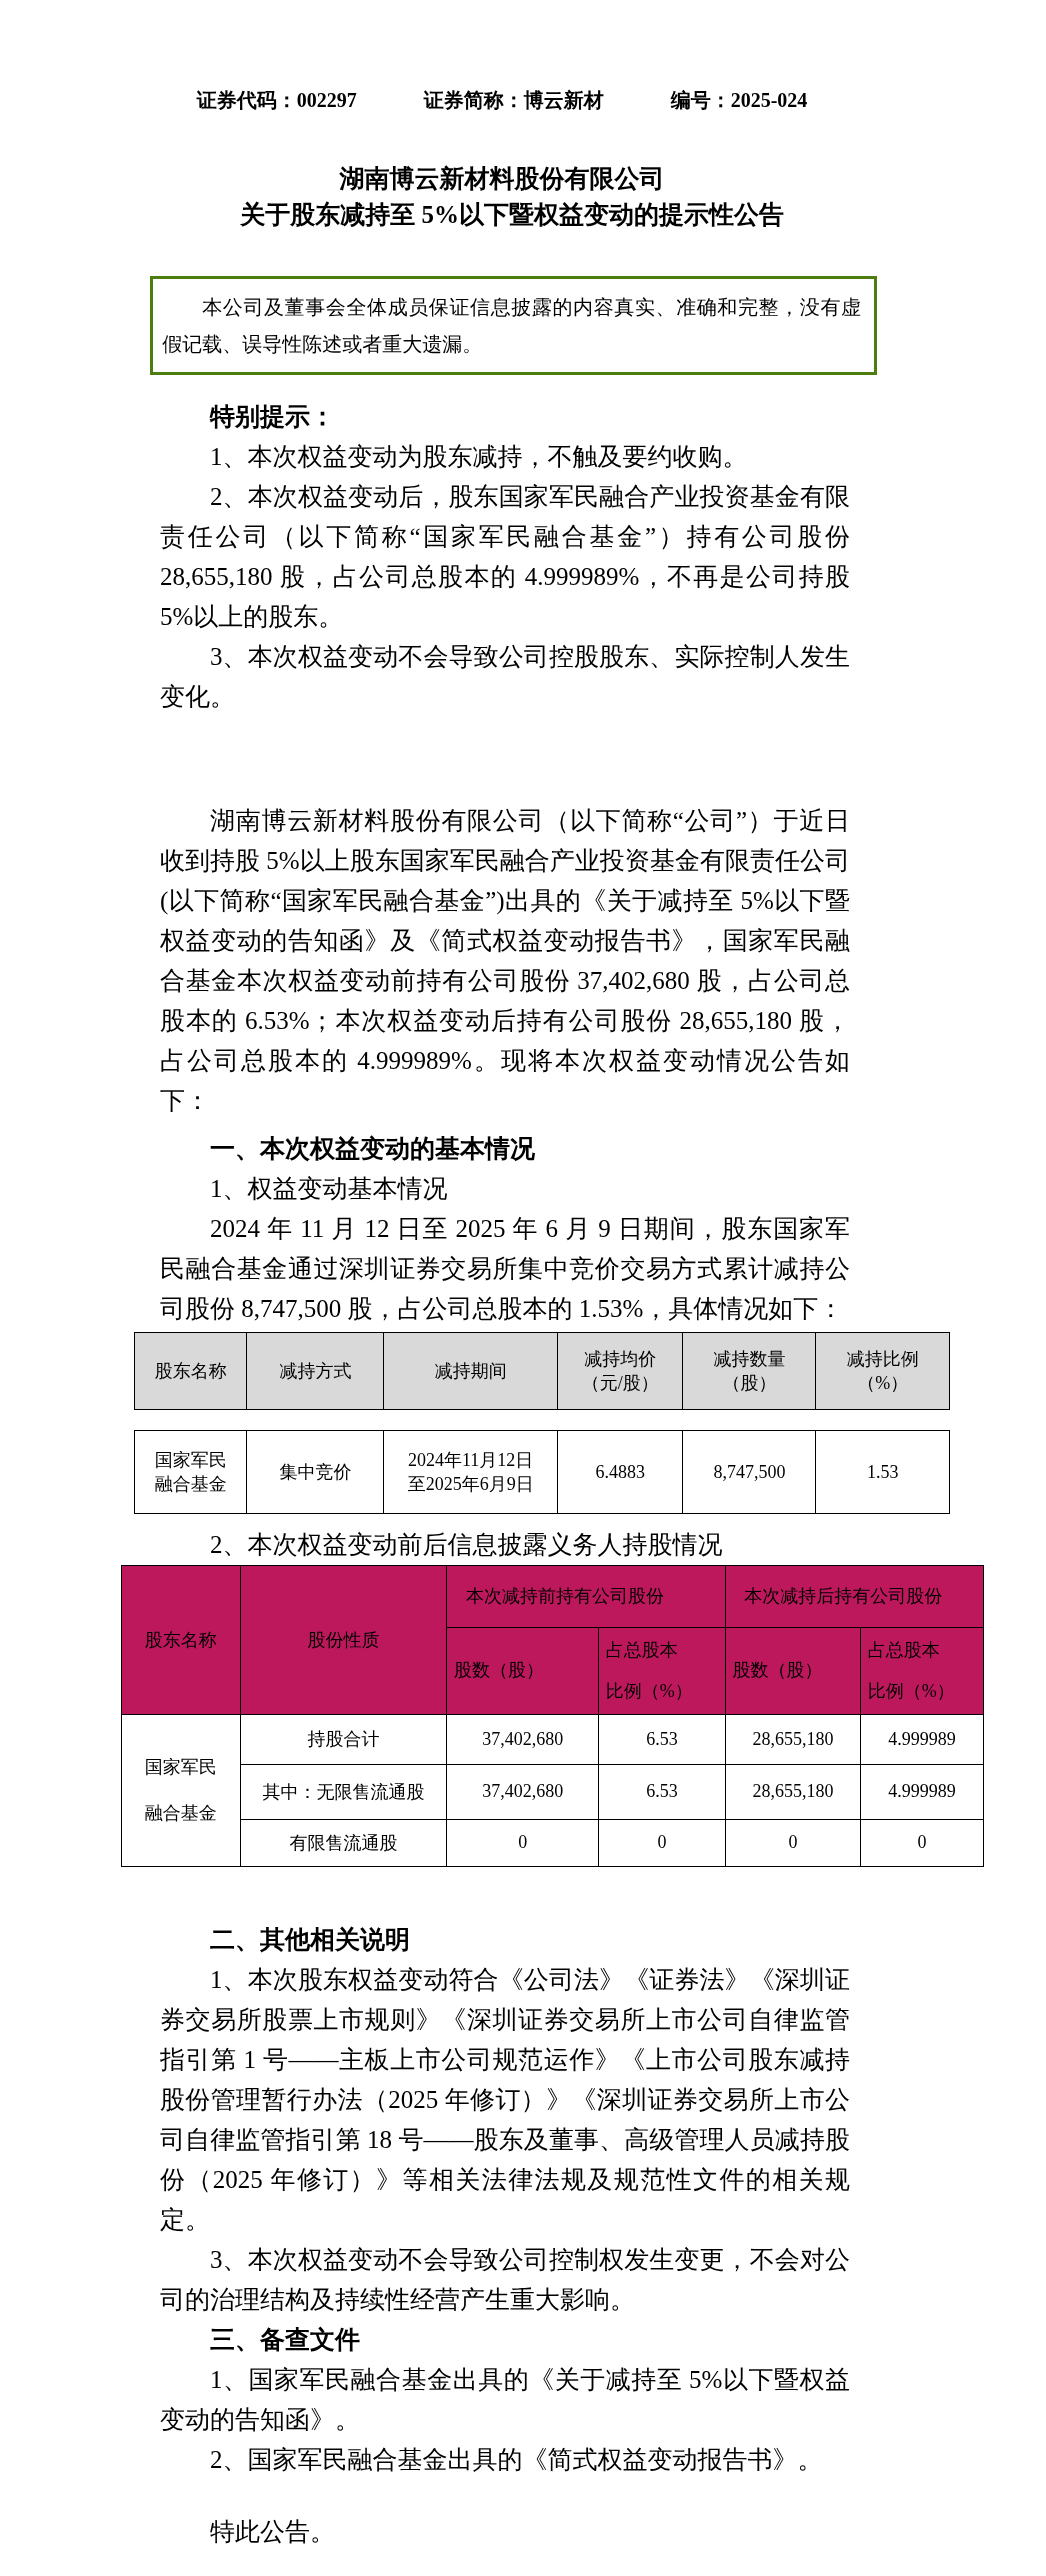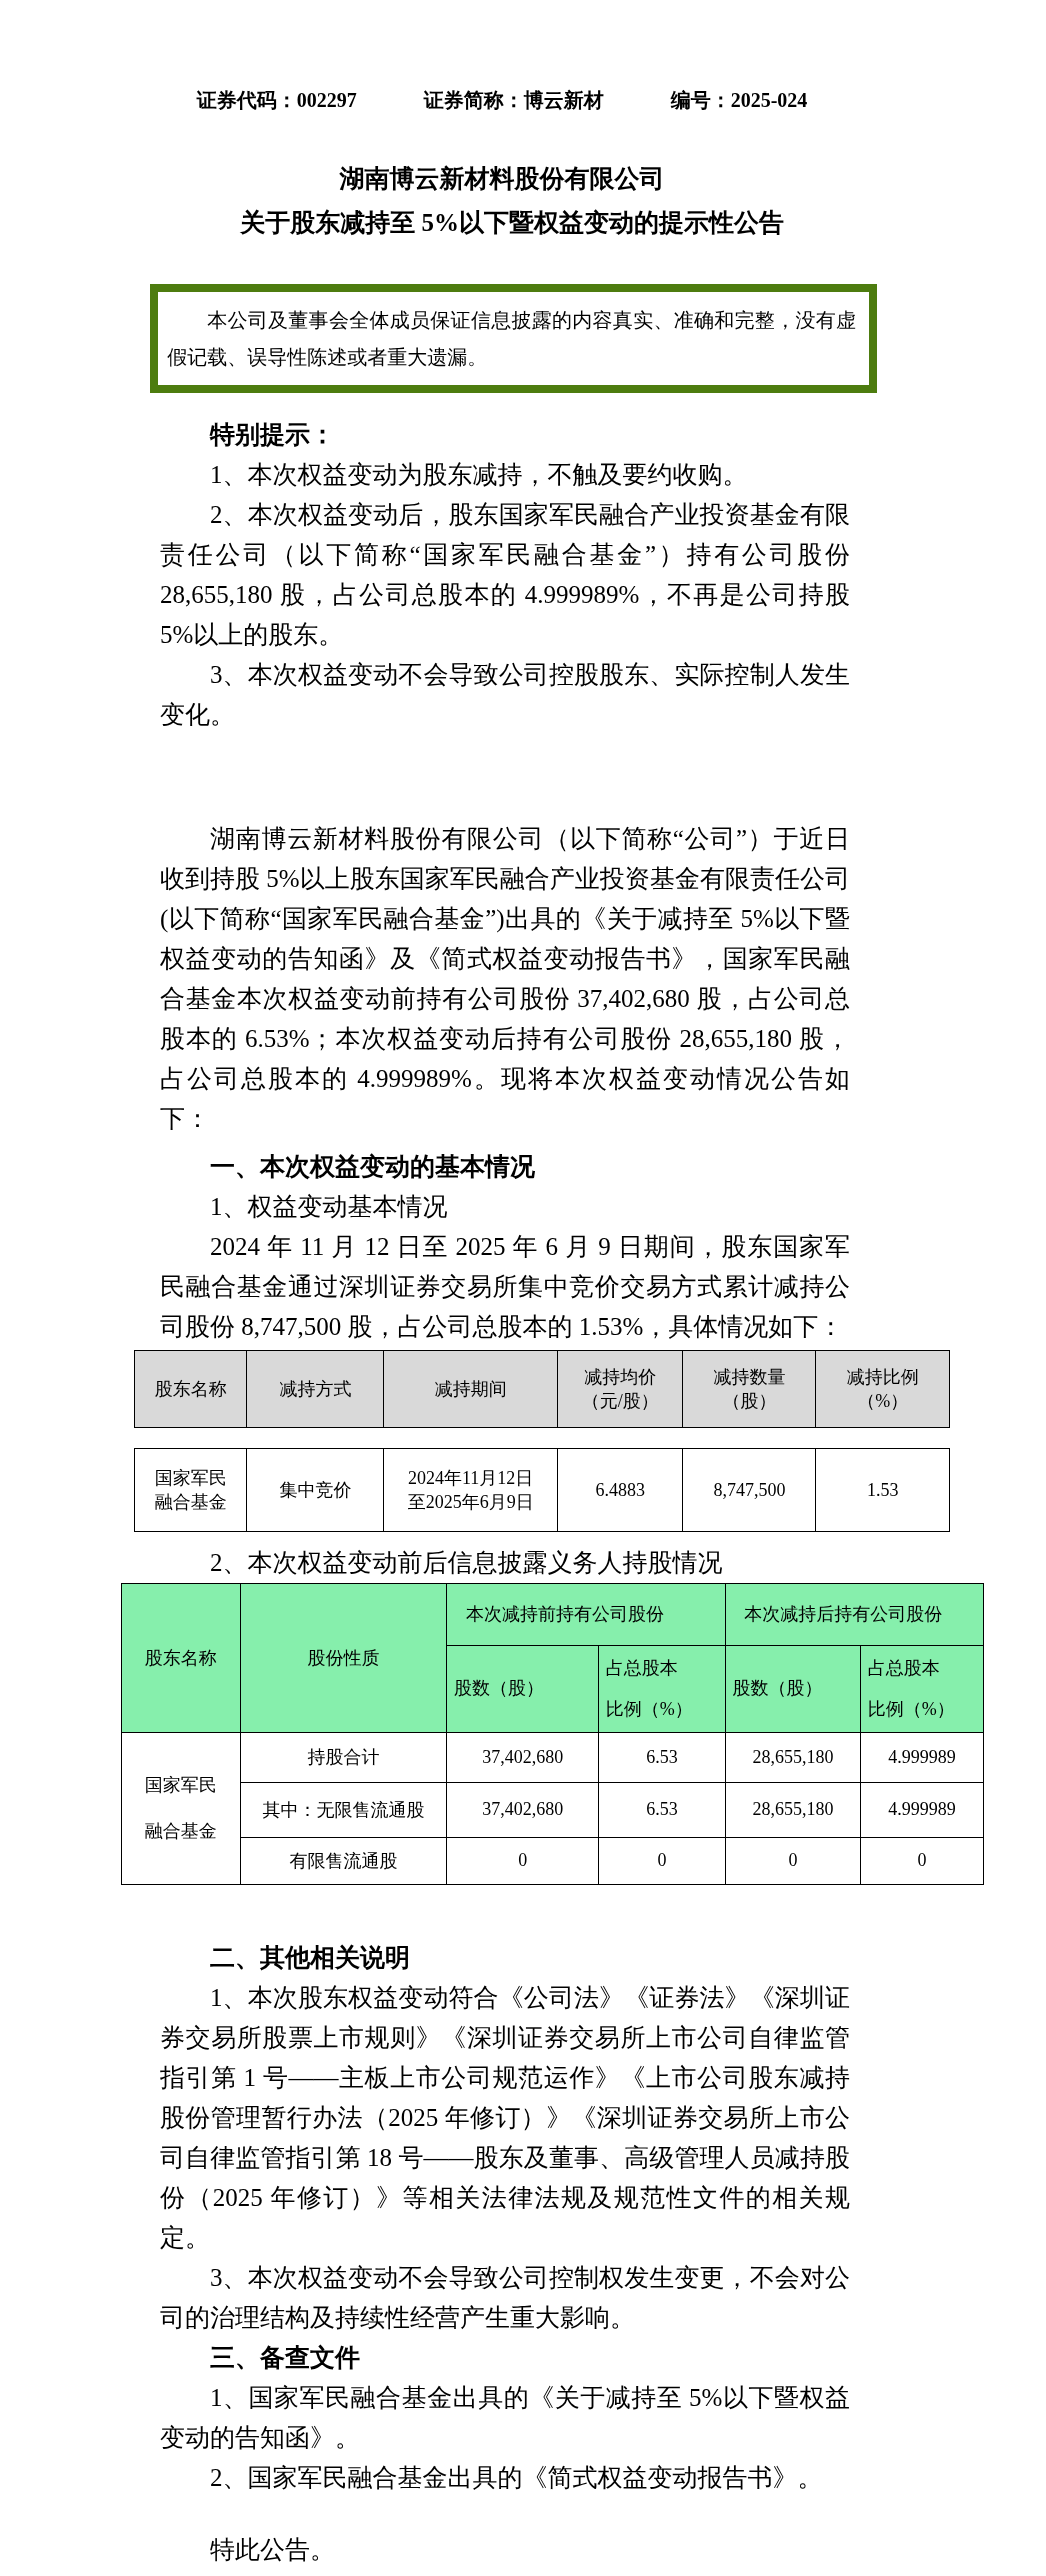--- a/index.html
+++ b/index.html
@@ -26,24 +26,24 @@
     font-weight: bold;
     line-height: 26px;
   }
   .title {
     margin: 49px 0 0 0;
     text-align: center;
     font-size: 25px;
     font-weight: bold;
     line-height: 34px;
   }
-  .subtitle { margin-top: 10px; padding-left: 20px; }
+  .subtitle { margin-top: 2px; padding-left: 20px; }
   .disclaimer-box {
     margin: 44px 127px 0 150px;
-    border: 8px solid #4d7c0f;
+    border: 3px solid #4d7c0f;
     padding: 10px 13px 8.6px 9.2px;
   }
   .disclaimer-box p {
     margin: 0;
     font-size: 20px;
     line-height: 37px;
     text-indent: 2em;
     text-align: justify;
   }
   .para {
@@ -92,21 +92,21 @@
     border: 1.3px solid #000;
   }
   .t2 th, .t2 td {
     border: 0.7px solid #000;
     vertical-align: middle;
     white-space: pre-line;
     padding: 0;
     font-weight: normal;
     text-align: center;
   }
-  .t2 thead th { background: #86efac; }
+  .t2 thead th { background: #be185d; }
   .t2 .row-top th { height: 62px; line-height: 26px; }
   .t2 .row-sub th { height: 87px; line-height: 41px; }
   .t2 .group { text-align: left; padding-left: 18.5px; }
   .t2 .subh  { text-align: left; padding-left: 6.6px; }
   .t2 .rowlabel { line-height: 46px; }
   .t2 .r1 td { height: 50px; }
   .t2 .r2 td { height: 55px; }
   .t2 .r3 td { height: 47px; }
 
   .signature {

